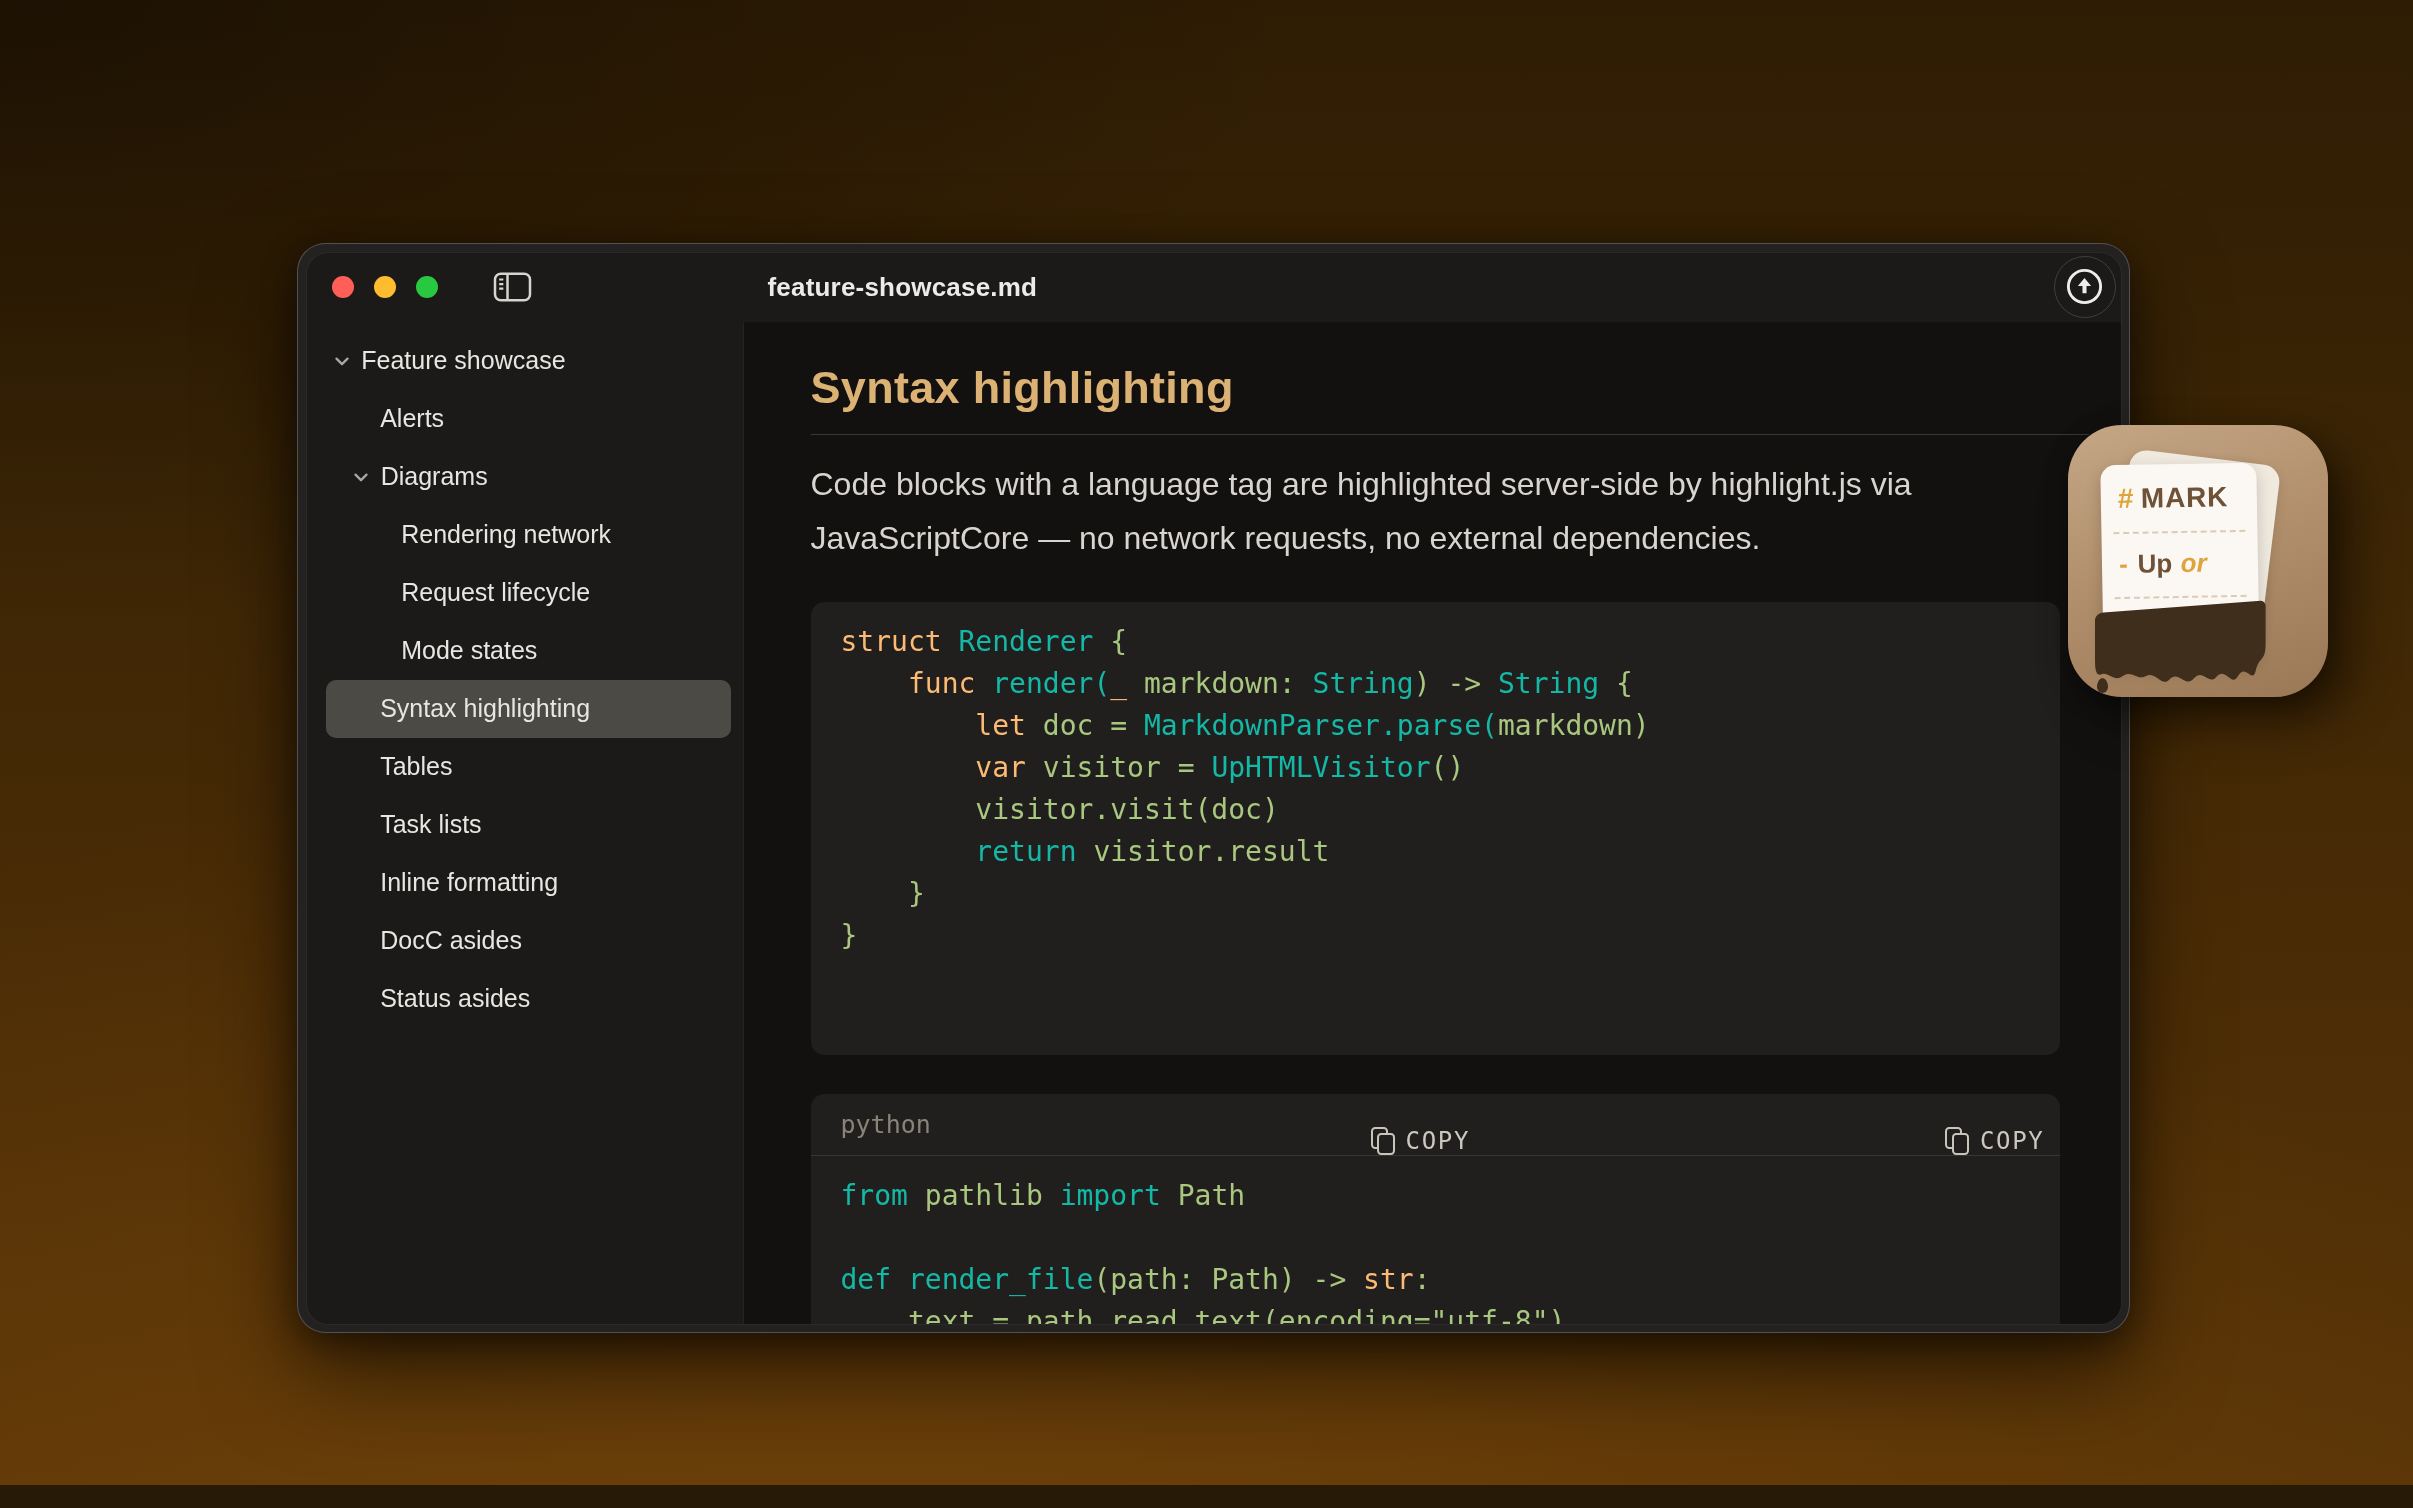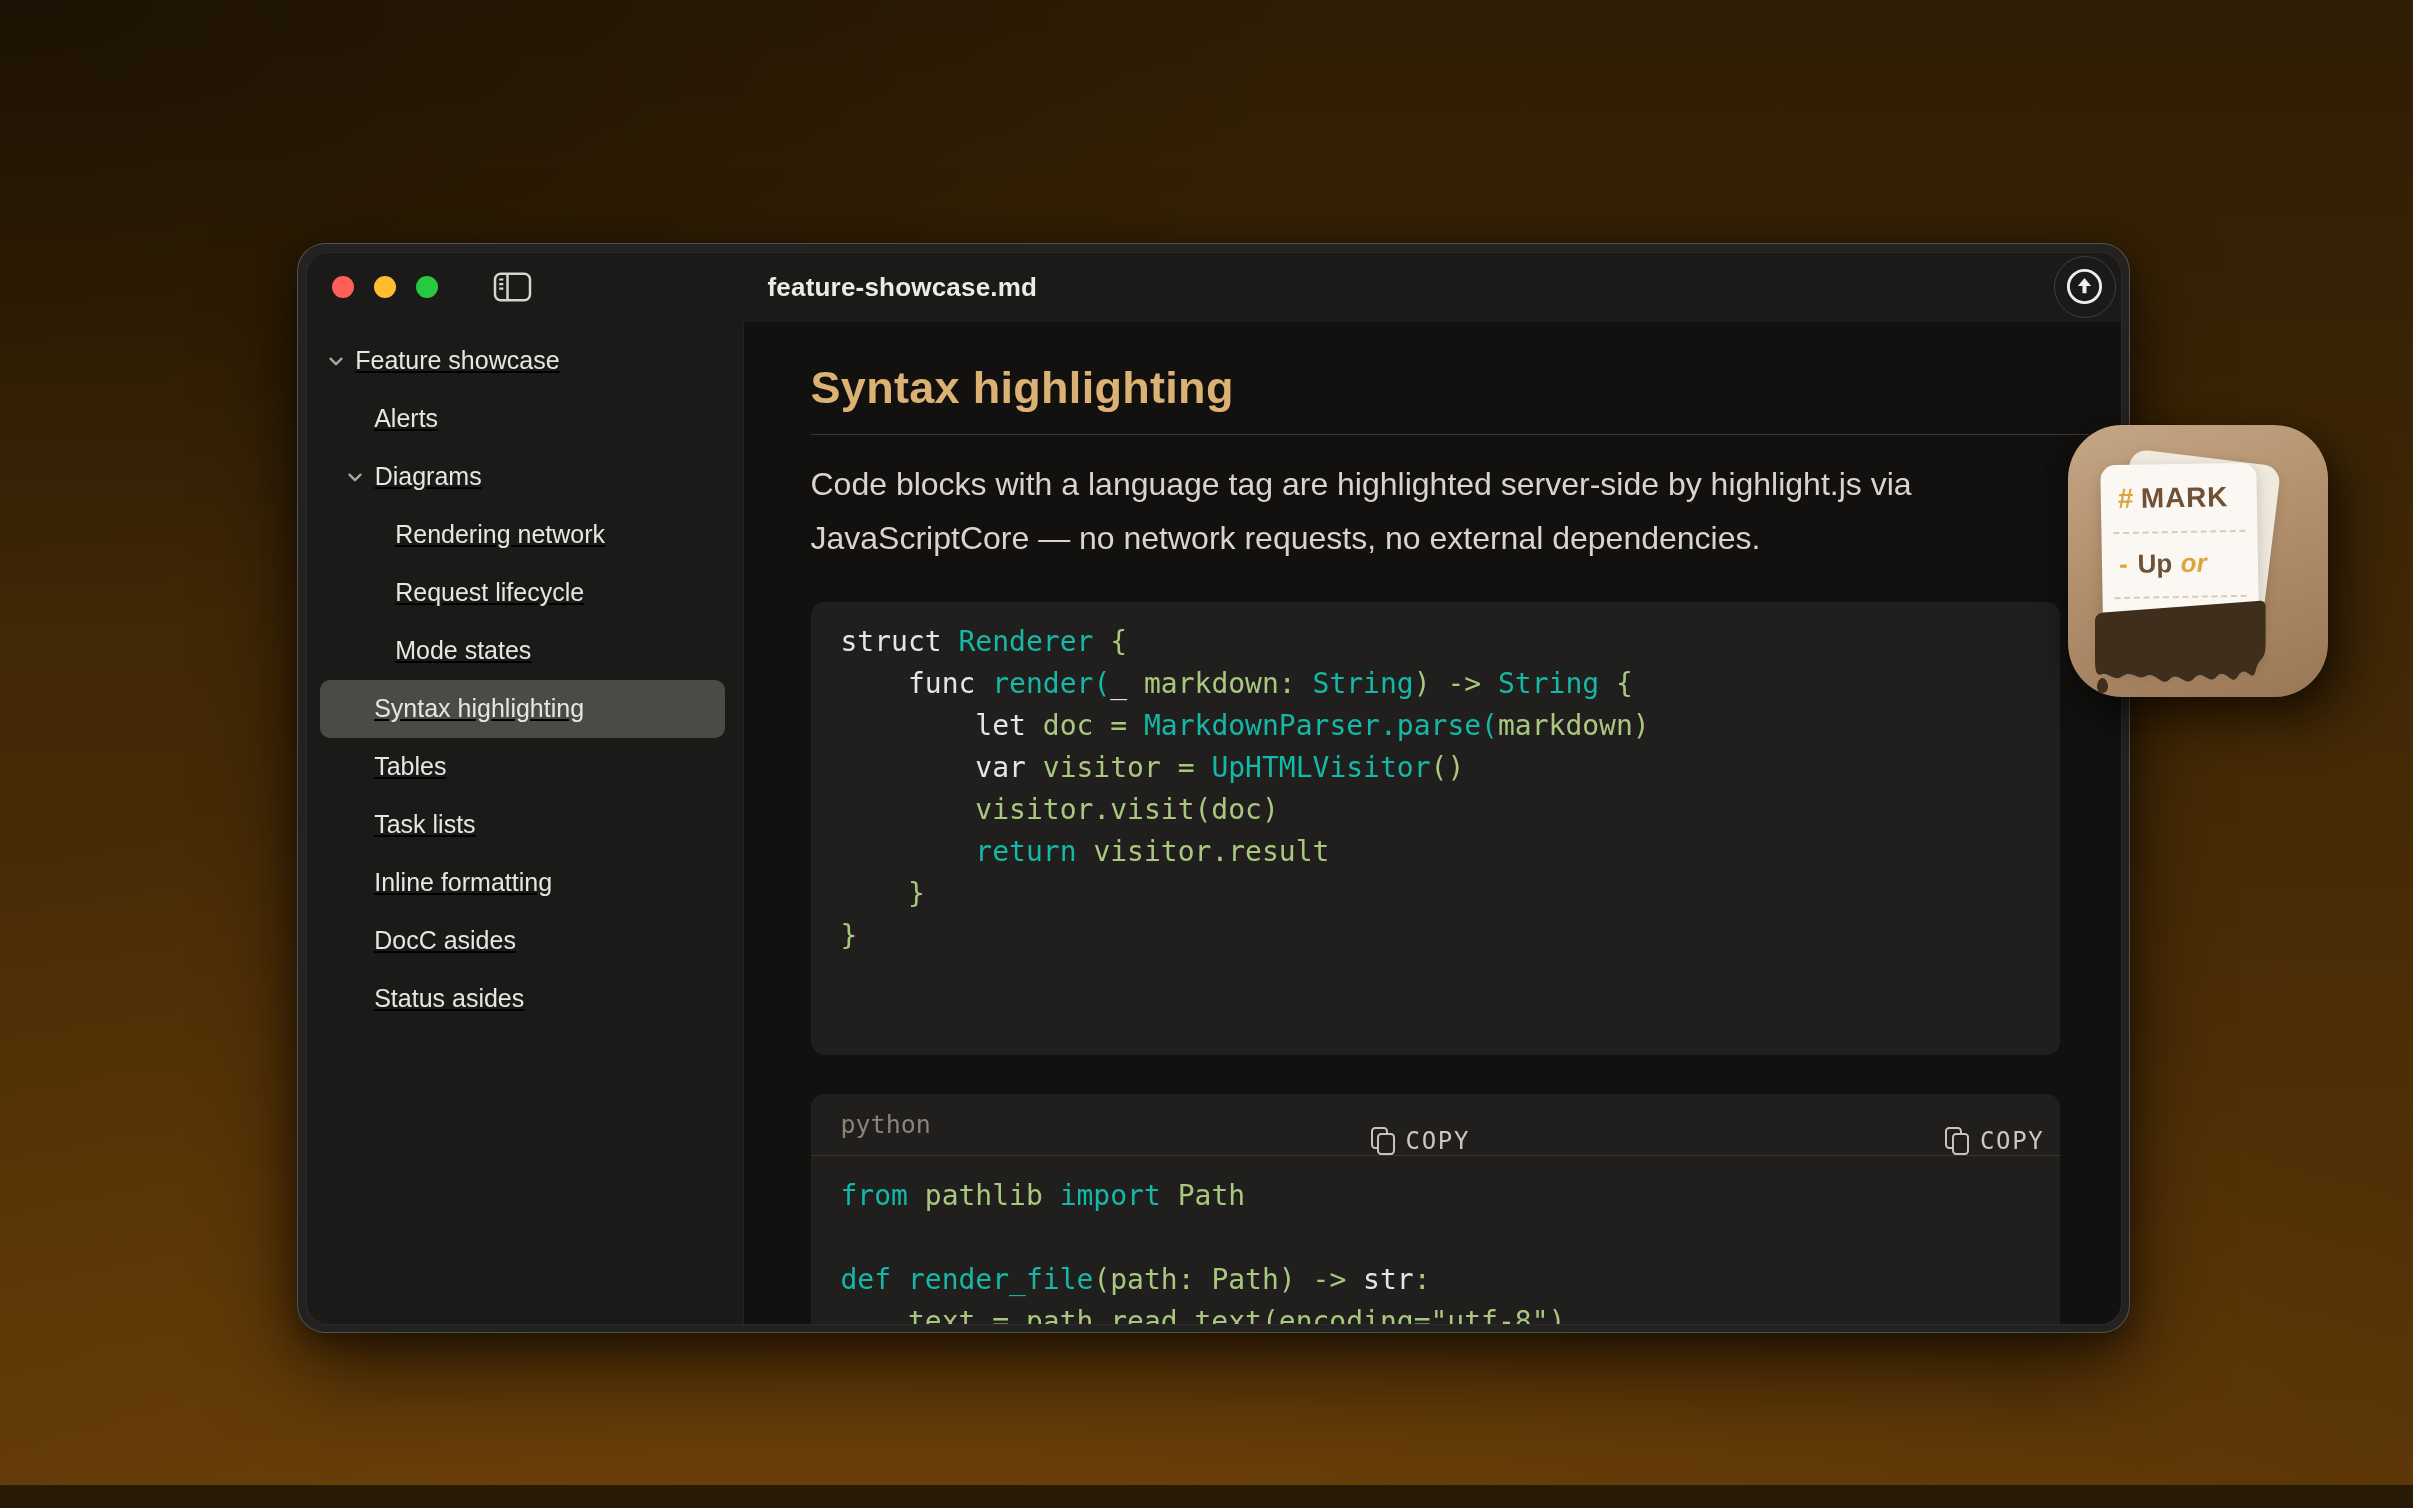--- a/index.html
+++ b/index.html
@@ -29,21 +29,21 @@
   .titlebar{position:absolute;left:8px;top:0;right:0;height:69px;display:flex;align-items:center;}
   .traffic{display:flex;gap:20px;margin-left:17px;}
   .tl{width:22px;height:22px;border-radius:50%;}
   .sidebar-toggle{margin-left:55px;background:none;border:none;padding:0;cursor:pointer;display:flex;}
   .window-title{position:absolute;left:453px;top:0;height:69px;display:flex;align-items:center;
     font-size:26px;font-weight:bold;color:#ecebe8;letter-spacing:0.2px;}
   .share-btn{position:absolute;right:5px;top:3.4px;width:62px;height:62px;border-radius:50%;
     border:1.3px solid rgba(255,255,255,.16);background:transparent;display:flex;align-items:center;justify-content:center;cursor:pointer;}
 
   
-  .sidebar{position:absolute;left:2px;top:69px;width:436px;bottom:0;padding-top:10px;box-sizing:border-box;text-decoration:underline;}
+  .sidebar{position:absolute;left:8px;top:69px;width:436px;bottom:0;padding-top:10px;box-sizing:border-box;}
   .srow{height:58px;display:flex;align-items:center;margin:0 20px 0 11.7px;border-radius:10px;
     font-size:25px;color:#e8e6e2;}
   .srow.selected{background:#4c4a45;}
   .chev{display:flex;align-items:center;justify-content:center;width:25px;}
   .srow.lvl0 .chev{margin-left:3.4px;}
   .srow.lvl1 .chev{margin-left:22px;}
   .srow.lvl0 .slabel{margin-left:6.7px;}
   .srow.lvl1 .slabel{margin-left:54px;}
   .srow.lvl1.haschev .slabel{margin-left:7.5px;}
   .srow.lvl2 .slabel{margin-left:75px;}
@@ -62,21 +62,21 @@
     border-bottom:1.7px solid #39362f;box-sizing:border-box;}
   .lang{font-family:"DejaVu Sans Mono", monospace;font-size:25px;color:#8a8378;}
   .copy-btn{position:absolute;display:flex;align-items:center;gap:10px;background:none;border:none;padding:0;cursor:pointer;margin-top:32px;}
   .copy-btn.c0{left:560px;}
   .copy-btn.c1{right:15px;}
   .copy-label{font-family:"DejaVu Sans Mono", monospace;font-size:24px;letter-spacing:1.7px;color:#ccc7bf;}
   .copy-ico{width:25px;height:27px;position:relative;display:inline-block;}
   .copy-ico::before{content:"";position:absolute;left:0;top:0;width:13.4px;height:17.6px;border:2.1px solid #c9c4bb;border-radius:4.2px;}
   .copy-ico::after{content:"";position:absolute;left:6.7px;top:5.9px;width:13.4px;height:17.6px;border:2.1px solid #c9c4bb;border-radius:4.2px;background:#201f1d;}
   .code-body{padding:18.4px 30px 34px 30px;font-family:"DejaVu Sans Mono", monospace;font-size:28px;line-height:42px;white-space:pre;}
-  .tok-kw{color:#e5e5e5;}
+  .tok-kw{color:#fdba74;}
   .tok-fn{color:#14b8a6;}
   .tok-id{color:#a9c77f;}
 
   
   .app-icon{
     position:absolute;left:2068px;top:425px;width:260px;height:272px;border-radius:54px;
     background:linear-gradient(160deg,#c4a685 0%, #b2906d 45%, #9a7856 100%);
     box-shadow:22px 25px 50px rgba(0,0,0,.45), 0 8.4px 25px rgba(0,0,0,.3);
     overflow:hidden;
   }

